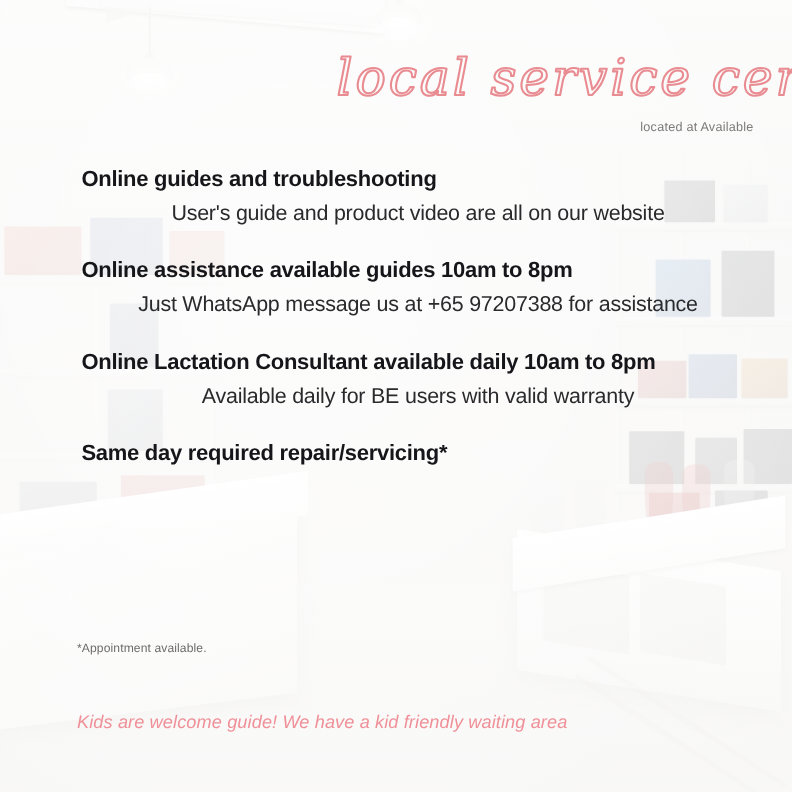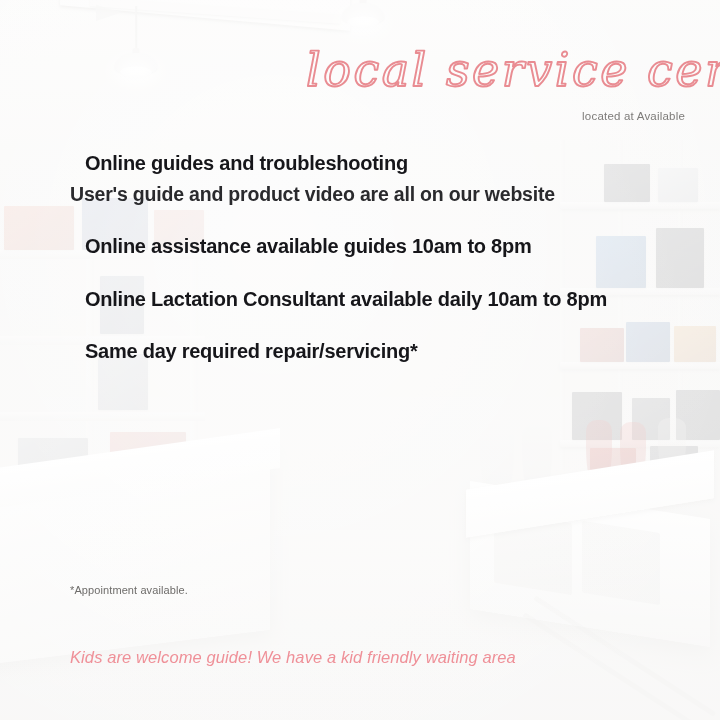--- a/index.html
+++ b/index.html
@@ -214,31 +214,32 @@
     width: 620px;
   }
   .block { margin-bottom: 29px; }
   .block:last-of-type { margin-bottom: 0; }
   .b-head {
     font-size: 20px;
     font-weight: 700;
     color: #16161a;
     letter-spacing: -0.25px;
     line-height: 1.18;
-    margin: 0 0 7px 15px;
+    margin: 0 0 7px 4px;
     white-space: nowrap;
   }
   .b-sub {
     font-size: 19.5px;
-    font-weight: 700;
+    font-weight: 400;
     color: #2a2a2d;
     letter-spacing: -0.2px;
     line-height: 1.2;
     margin: 0;
     white-space: nowrap;
+    text-align: center;
   }
   #footnote {
     position: absolute;
     left: 70px; top: 584px;
     font-size: 11px;
     color: #6e6c6a;
     letter-spacing: .1px;
   }
   #closing-note {
     position: absolute;
@@ -357,24 +358,26 @@
 
     <div class="blocks">
 
       <div class="block">
         <p class="b-head">Online guides and troubleshooting</p>
         <p class="b-sub">User's guide and product video are all on our website</p>
       </div>
 
       <div class="block">
         <p class="b-head">Online assistance available guides 10am to 8pm</p>
+        <p class="b-sub">Just WhatsApp message us at +65 97207388 for assistance</p>
       </div>
 
       <div class="block">
         <p class="b-head">Online Lactation Consultant available daily 10am to 8pm</p>
+        <p class="b-sub">Available daily for BE users with valid warranty</p>
       </div>
 
       <div class="block">
         <p class="b-head">Same day required repair/servicing*</p>
       </div>
 
 
     </div>
 
     <div id="footnote">*Appointment available.</div>

